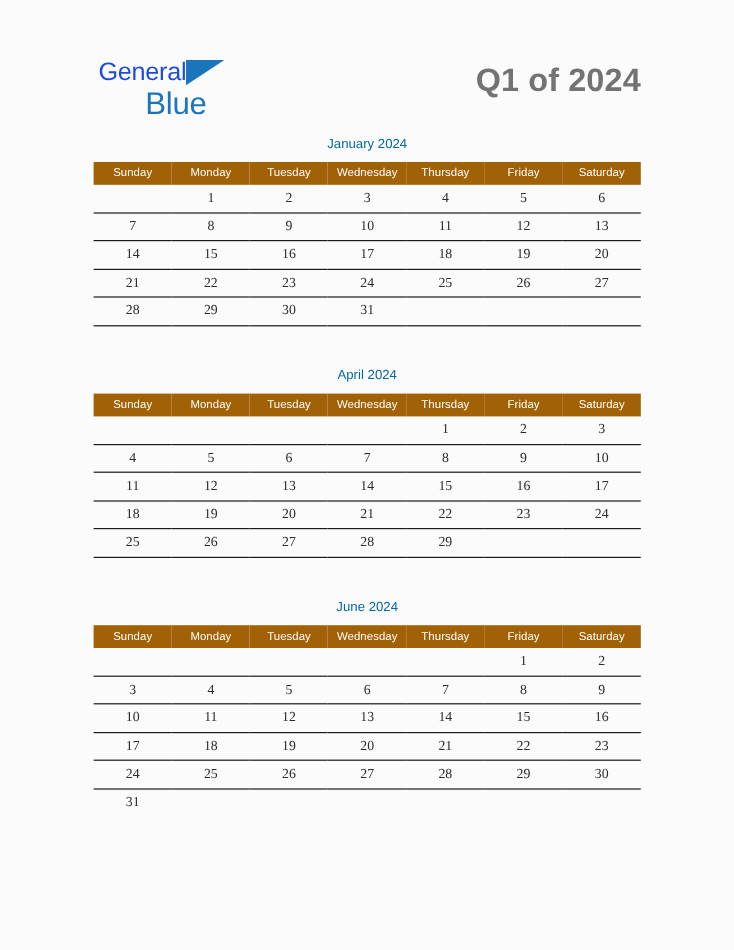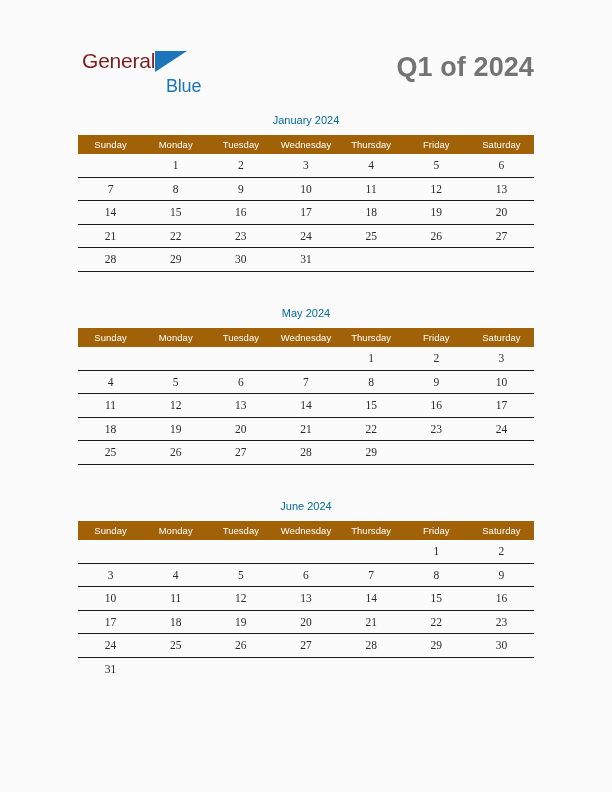--- a/index.html
+++ b/index.html
@@ -43,21 +43,21 @@
     position: relative;
     display: block;
     height: 26px;
     line-height: 26px;
     white-space: nowrap;
   }
   .logo-general {
     font-family: "Liberation Sans", sans-serif;
     font-size: 21px;
     letter-spacing: -0.2px;
-    color: #7f1d1d;
+    color: #1d4ed8;
     font-weight: 400;
   }
   .logo-triangle {
     display: inline-block;
     vertical-align: middle;
     position: relative;
     top: -2px;
     margin-left: 0px;
     width: 0;
     height: 0;
@@ -65,25 +65,24 @@
     border-bottom: 21px solid transparent;
   }
   .logo-row2 {
     display: block;
     height: 26px;
     line-height: 24px;
     padding-left: 39px;
   }
   .logo-blue {
     font-family: "Liberation Sans", sans-serif;
-    font-size: 18px;
+    font-size: 26px;
     color: #1b75bb;
     font-weight: 400;
     letter-spacing: -0.2px;
-    margin-left: 45px;
   }
 
   .quarter-title {
     position: absolute;
     right: 0;
     top: 8px;
     font-family: "Liberation Sans", sans-serif;
     font-size: 27px;
     font-weight: bold;
     color: #737373;
@@ -223,21 +222,21 @@
           <td>31</td>
           <td></td>
           <td></td>
           <td></td>
         </tr>
       </tbody>
     </table>
   </div>
 
   <div class="month-block" id="month-1">
-    <div class="month-title">May 2024</div>
+    <div class="month-title">April 2024</div>
     <table class="cal">
       <thead>
         <tr>
           <th>Sunday</th>
           <th>Monday</th>
           <th>Tuesday</th>
           <th>Wednesday</th>
           <th>Thursday</th>
           <th>Friday</th>
           <th>Saturday</th>

